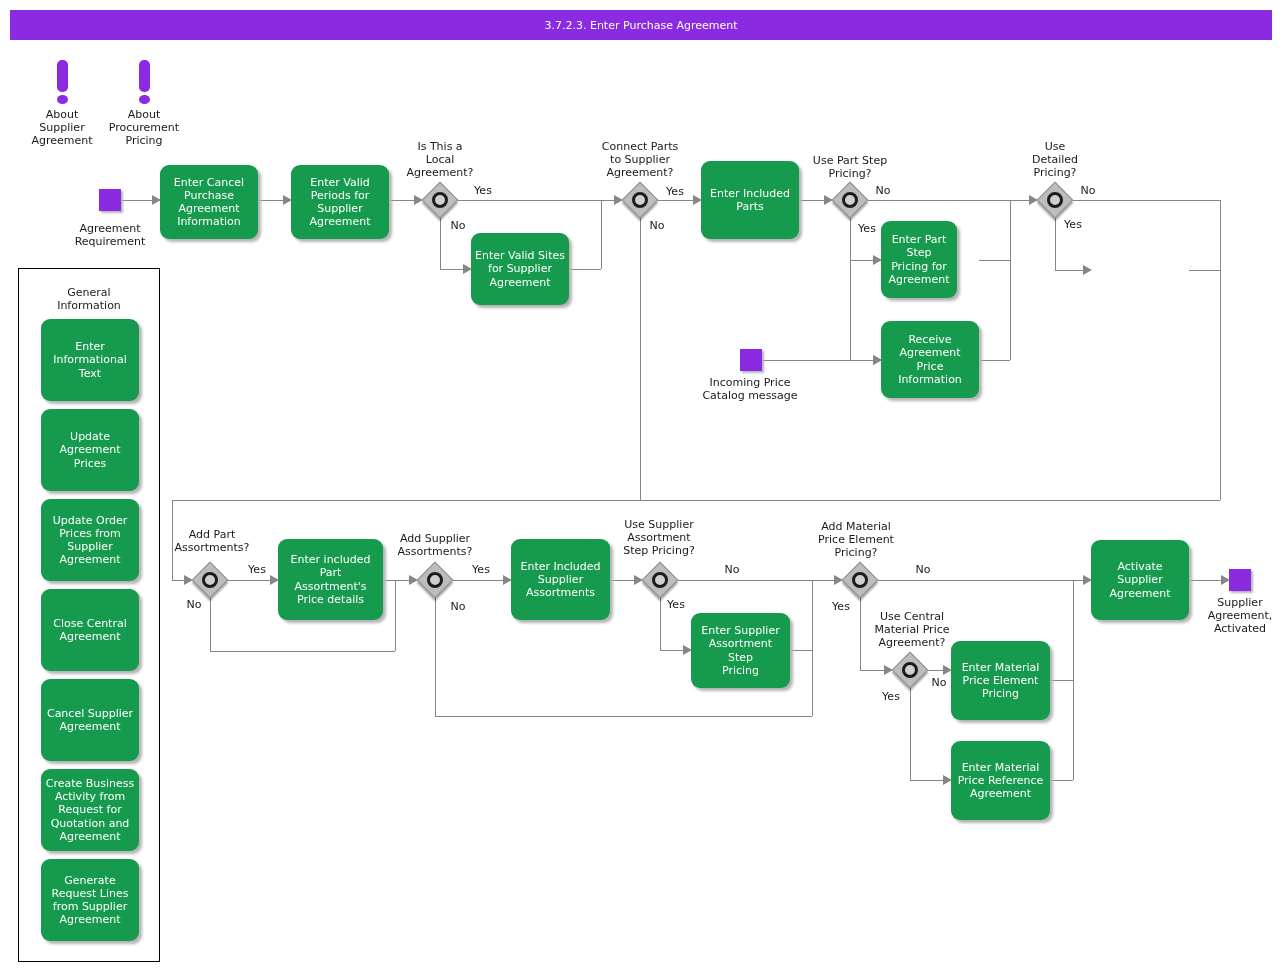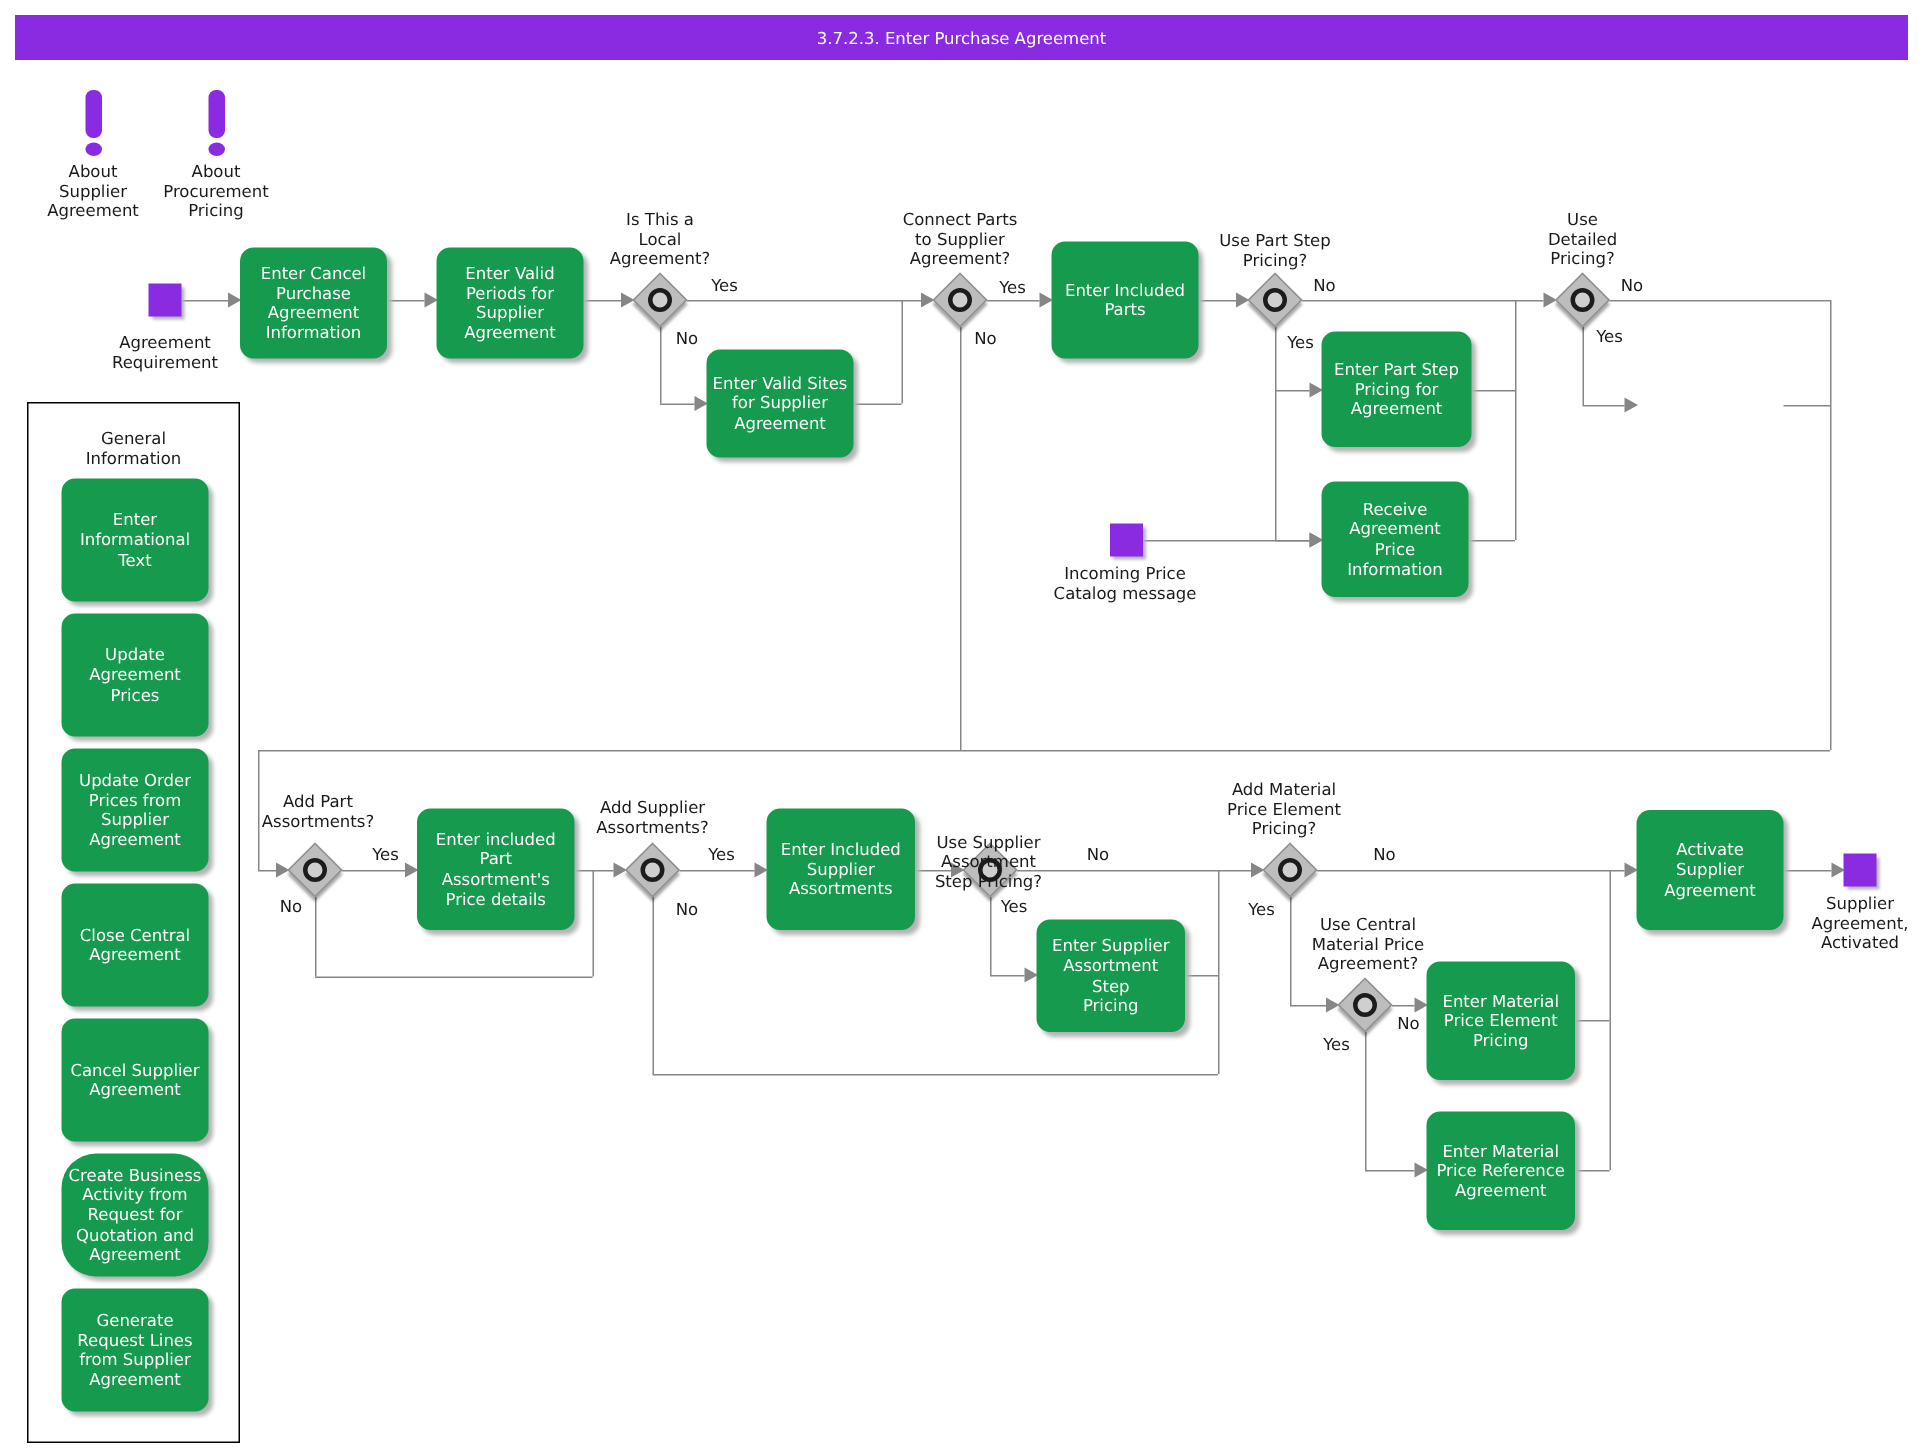--- a/index.html
+++ b/index.html
@@ -190,21 +190,21 @@
 Information</div>
   <div class="task" style="left:291px;top:165px;width:98px;height:74px;">Enter Valid
 Periods for
 Supplier
 Agreement</div>
   <div class="task" style="left:471px;top:233px;width:98px;height:72px;">Enter Valid Sites
 for Supplier
 Agreement</div>
   <div class="task" style="left:701px;top:161px;width:98px;height:78px;">Enter Included
 Parts</div>
-  <div class="task" style="left:881px;top:221px;width:100px;height:77px;">Enter Part Step
+  <div class="task" style="left:881px;top:221px;width:76px;height:77px;">Enter Part Step
 Pricing for
 Agreement</div>
   <div class="task" style="left:881px;top:321px;width:98px;height:77px;">Receive
 Agreement Price
 Information</div>
   <div class="task" style="left:278px;top:539px;width:105px;height:81px;">Enter included
 Part
 Assortment's
 Price details</div>
   <div class="task" style="left:511px;top:539px;width:99px;height:81px;">Enter Included
@@ -277,21 +277,21 @@
   </div>
   <div class="lbl" style="left:365px;top:532px;width:140px;">Add Supplier
 Assortments?</div>
   <div class="lbl" style="left:466px;top:563px;width:30px;">Yes</div>
   <div class="lbl" style="left:446px;top:600px;width:24px;">No</div>
 
   <div class="gateway" style="left:642px;top:562px;">
     <div class="gw-diamond"></div>
       <div class="gw-ring"></div>
   </div>
-  <div class="lbl" style="left:589px;top:518px;width:140px;margin-top:37px;">Use Supplier
+  <div class="lbl" style="left:589px;top:518px;width:140px;">Use Supplier
 Assortment
 Step Pricing?</div>
   <div class="lbl" style="left:720px;top:563px;width:24px;">No</div>
   <div class="lbl" style="left:661px;top:598px;width:30px;">Yes</div>
 
   <div class="gateway" style="left:842px;top:562px;">
     <div class="gw-diamond"></div>
       <div class="gw-ring"></div>
   </div>
   <div class="lbl" style="left:786px;top:520px;width:140px;">Add Material
@@ -320,21 +320,21 @@
 Agreement
 Prices</div>
     <div class="task" style="left:22px;top:230px;width:98px;height:82px;">Update Order
 Prices from
 Supplier
 Agreement</div>
     <div class="task" style="left:22px;top:320px;width:98px;height:82px;">Close Central
 Agreement</div>
     <div class="task" style="left:22px;top:410px;width:98px;height:82px;">Cancel Supplier
 Agreement</div>
-    <div class="task" style="left:22px;top:500px;width:98px;height:82px;border-radius:23px;">Create Business
+    <div class="task" style="left:22px;top:500px;width:98px;height:82px;">Create Business
 Activity from
 Request for
 Quotation and
 Agreement</div>
     <div class="task" style="left:22px;top:590px;width:98px;height:82px;">Generate
 Request Lines
 from Supplier
 Agreement</div>
   </div>
 

